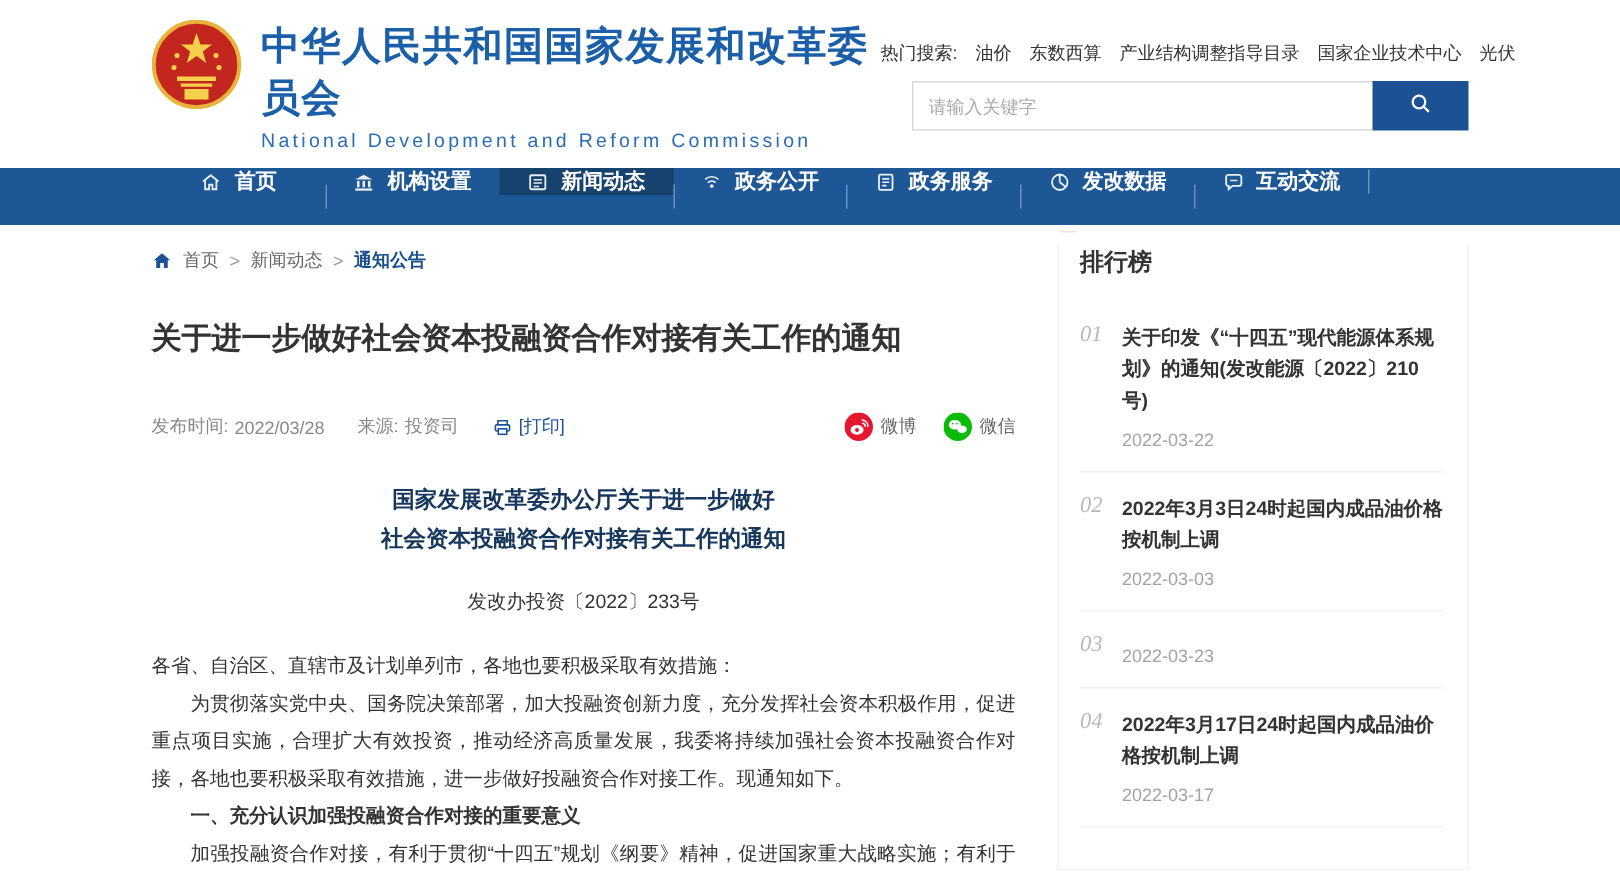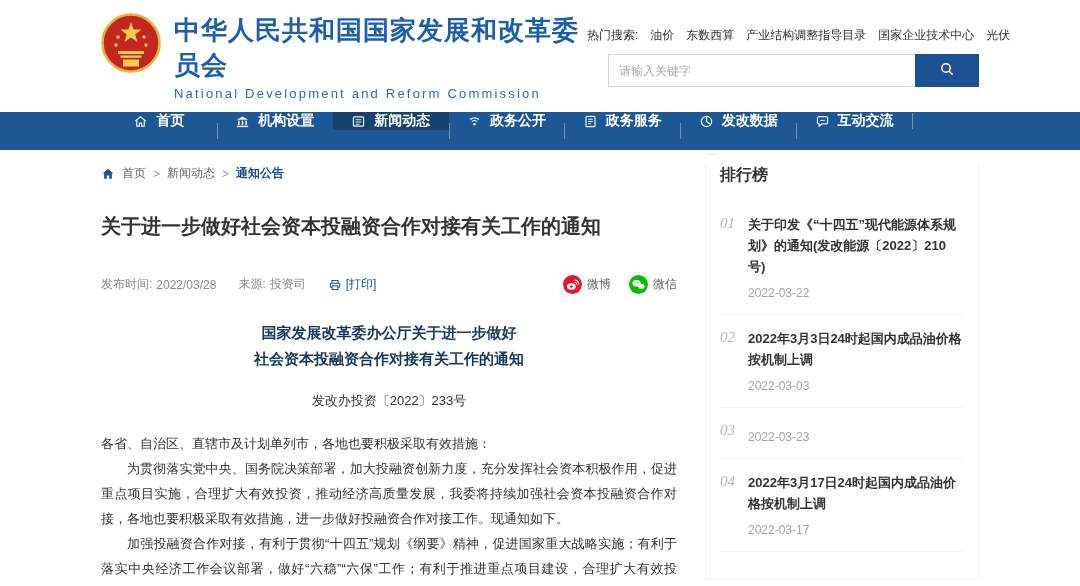--- a/index.html
+++ b/index.html
@@ -263,20 +263,21 @@
         <div>社会资本投融资合作对接有关工作的通知</div>
       </div>
       <div class="doc-number">发改办投资〔2022〕233号</div>
 
       <div class="doc-body">
 
           <p class="para">各省、自治区、直辖市及计划单列市，各地也要积极采取有效措施：</p>
 
           <p class="para indent">为贯彻落实党中央、国务院决策部署，加大投融资创新力度，充分发挥社会资本积极作用，促进重点项目实施，合理扩大有效投资，推动经济高质量发展，我委将持续加强社会资本投融资合作对接，各地也要积极采取有效措施，进一步做好投融资合作对接工作。现通知如下。</p>
 
+          <p class="para bold indent">一、充分认识加强投融资合作对接的重要意义</p>
 
           <p class="para indent">加强投融资合作对接，有利于贯彻“十四五”规划《纲要》精神，促进国家重大战略实施；有利于落实中央经济工作会议部署，做好“六稳”“六保”工作；有利于推进重点项目建设，合理扩大有效投资；有利于落实“放管服”改革要求，加快转变政府职能，优化营商环境；有利于为项目和资金架桥梁、搭平台、拓渠道，促进项目尽快落地。各地要深入贯彻落实党中央、国务院决策部署，建立健全社会资本投融资合作对接机制，激发各类社会资本活力，更好发挥投资的关键作用。</p>
 
         </div>
     </div>
 
     <aside class="sidebar">
       <div class="rank-box">
         <div class="rank-header">
           <span class="line-s"></span>

